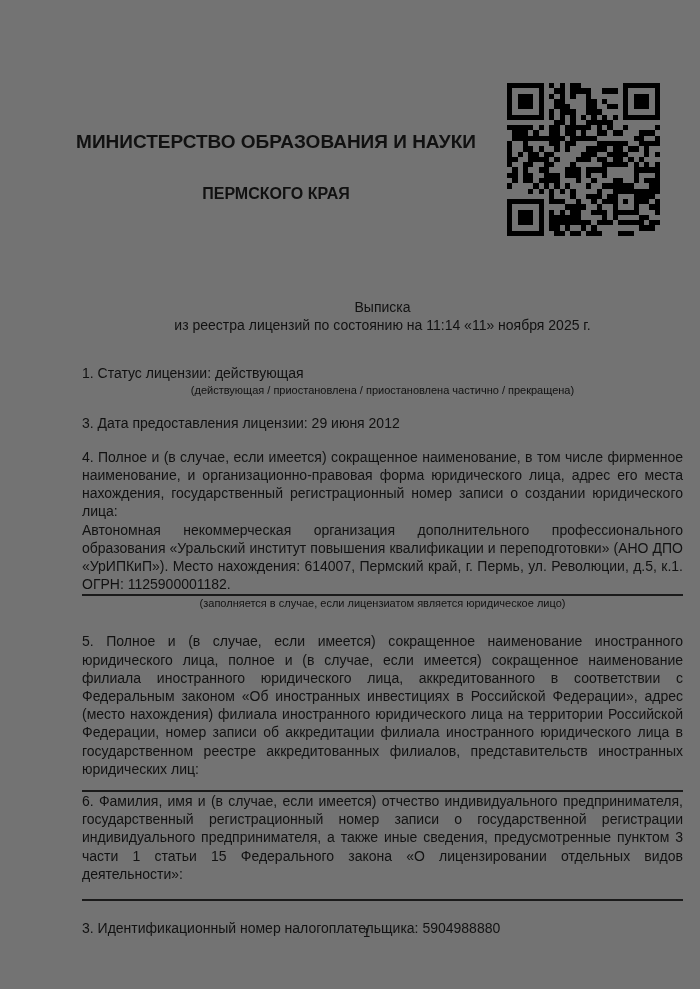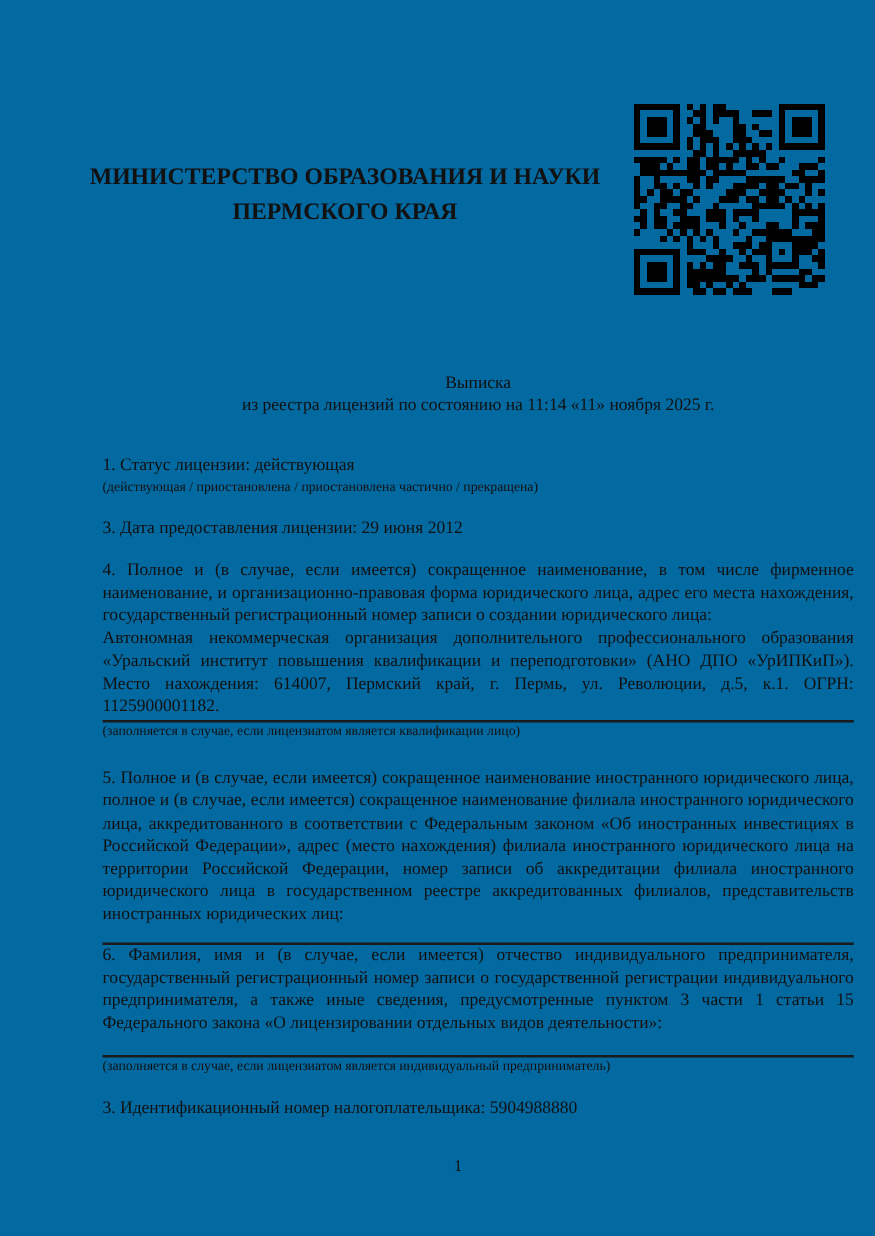--- a/index.html
+++ b/index.html
@@ -4,43 +4,44 @@
 <style>
   html, body {
     margin: 0;
     padding: 0;
     background: #ffffff;
   }
   .page {
     position: relative;
     width: 700px;
     height: 989px;
-    background: #0369a1;
-    font-family: Liberation Serif, serif;
+    background: #737373;
+    font-family: Liberation Sans, sans-serif;
     color: #111111;
     overflow: hidden;
   }
   
   .header-block {
     position: absolute;
     left: 62px;
     top: 128px;
     width: 428px;
     text-align: center;
   }
   .header-title {
     font-weight: bold;
     font-size: 19px;
     line-height: 28px;
     white-space: nowrap;
   }
   .header-title2 {
     font-weight: bold;
-    font-size: 19px;
+    font-size: 16px;
     line-height: 28px;
+    margin-top: 24px;
   }
   .header-caption {
     font-size: 11px;
     line-height: 13px;
     margin-top: 3px;
   }
   
   .qr {
     position: absolute;
     left: 507px;
@@ -59,21 +60,21 @@
     line-height: 18.2px;
   }
   .title-block { text-align: center; }
   .item p {
     margin: 0;
     text-align: justify;
   }
   .caption {
     font-size: 11px;
     line-height: 13px;
-    text-align: left;
+    text-align: center;
     margin-top: 1px;
   }
   .hline {
     border-top: 2px solid #1a1a1a;
     height: 0;
   }
   .mt-item1 { margin-top: 30px; }
   .mt-item2 { margin-top: 17px; }
   .mt-item3 { margin-top: 17px; }
   .mt-item4 { margin-top: 16px; }
@@ -564,32 +565,31 @@
 
 
     <div class="item mt-item3">
       <p>3. Дата предоставления лицензии: 29 июня 2012</p>
     </div>
 
     <div class="item mt-item4">
       <p>4. Полное и (в случае, если имеется) сокращенное наименование, в том числе фирменное наименование, и организационно-правовая форма юридического лица, адрес его места нахождения, государственный регистрационный номер записи о создании юридического лица:</p>
       <p>Автономная некоммерческая организация дополнительного профессионального образования «Уральский институт повышения квалификации и переподготовки» (АНО ДПО «УрИПКиП»). Место нахождения: 614007, Пермский край, г. Пермь, ул. Революции, д.5, к.1. ОГРН: 1125900001182.</p>
       <div class="hline hline-gap-sm"></div>
-      <div class="caption">(заполняется в случае, если лицензиатом является квалификации лицо)</div>
+      <div class="caption">(заполняется в случае, если лицензиатом является юридическое лицо)</div>
     </div>
 
     <div class="item mt-item5">
       <p>5. Полное и (в случае, если имеется) сокращенное наименование иностранного юридического лица, полное и (в случае, если имеется) сокращенное наименование филиала иностранного юридического лица, аккредитованного в соответствии с Федеральным законом «Об иностранных инвестициях в Российской Федерации», адрес (место нахождения) филиала иностранного юридического лица на территории Российской Федерации, номер записи об аккредитации филиала иностранного юридического лица в государственном реестре аккредитованных филиалов, представительств иностранных юридических лиц:</p>
       <div class="hline hline-gap-5"></div>
     </div>
 
     <div class="item mt-item6">
       <p>6. Фамилия, имя и (в случае, если имеется) отчество индивидуального предпринимателя, государственный регистрационный номер записи о государственной регистрации индивидуального предпринимателя, а также иные сведения, предусмотренные пунктом 3 части 1 статьи 15 Федерального закона «О лицензировании отдельных видов деятельности»:</p>
       <div class="hline hline-gap-6"></div>
-      <div class="caption">(заполняется в случае, если лицензиатом является индивидуальный предприниматель)</div>
     </div>
 
     <div class="item mt-item7">
       <p>3. Идентификационный номер налогоплательщика: 5904988880</p>
     </div>
 
   </div>
 
   <div class="page-number">1</div>
 

